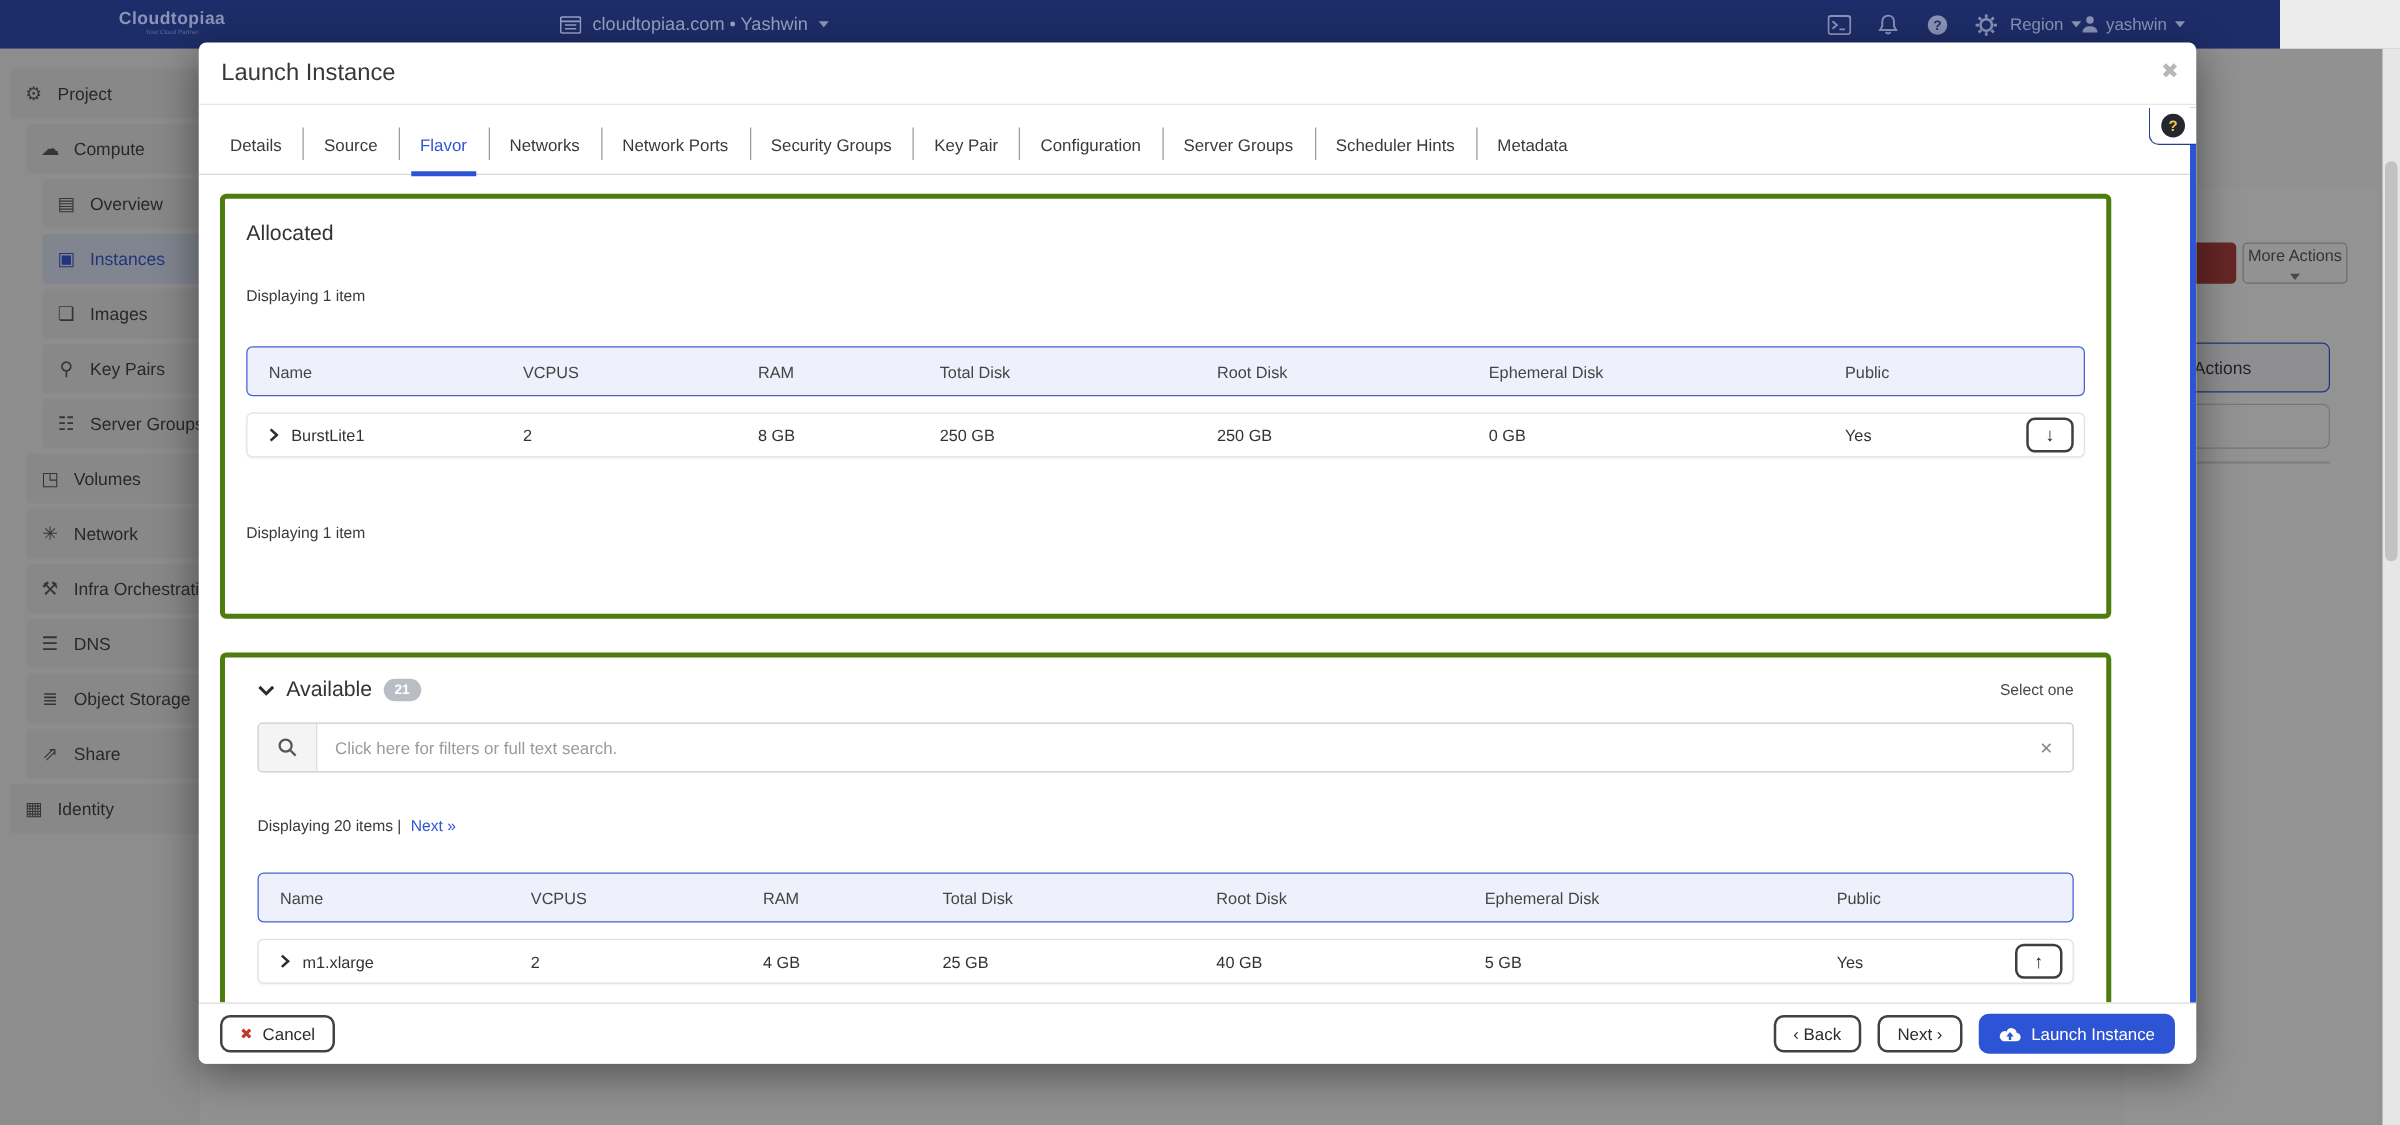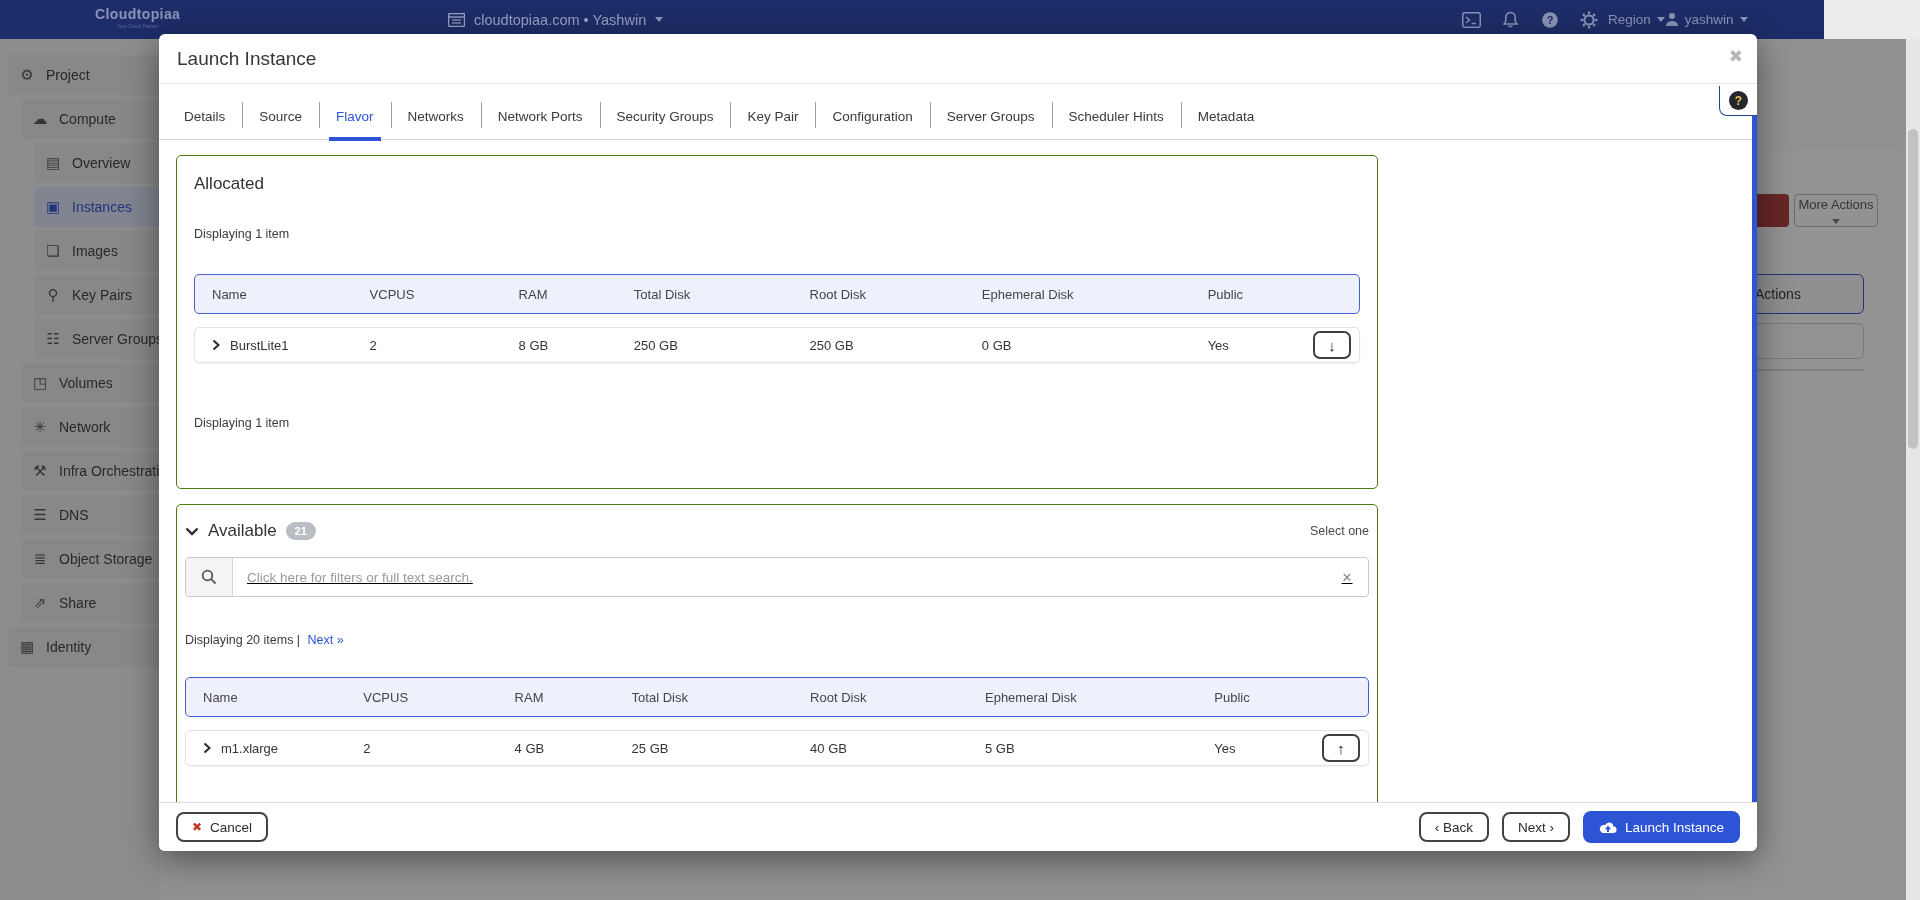--- a/index.html
+++ b/index.html
@@ -75,23 +75,23 @@
               border-bottom-left-radius:8px; display:flex; align-items:center; justify-content:center;
               z-index:6; cursor:pointer; }
   .help-badge { width:19px; height:19px; border-radius:50%; background:#24272e; color:#f0c64f;
                 font-size:12px; font-weight:bold; display:flex; align-items:center; justify-content:center; }
   .wizard-strip { position:absolute; top:52px; right:0; width:5px; height:716px;
                   background:#2e54d6; z-index:5; }
 
   .m-body { position:absolute; top:107px; left:0; width:1598px; height:661px; overflow:hidden; }
   .m-desc { margin:22px 0 0 17px; font-size:13px; color:#4a4a4a; }
 
-  .card { border:1px solid #4d7c0f; border-radius:5px; margin-left:17px; width:1202px; background:#fff; }
+  .card { border:4px solid #4d7c0f; border-radius:5px; margin-left:17px; width:1513px; background:#fff; }
   .card-alloc { margin-top:14px; padding:18px 17px 58px; }
-  .card-avail { margin-top:15px; padding:16px 8px 40px; }
+  .card-avail { margin-top:27px; padding:16px 26px 40px; }
   .card-title { font-size:17px; color:#333; }
   .count-line { font-size:12.5px; color:#3a3a3a; }
   .card-alloc .count-top { margin-top:33px; }
   .thead-alloc { margin-top:33px; }
   .trow-alloc  { margin-top:13px; }
   .card-alloc .count-bottom { margin-top:53px; }
 
   .tgrid { display:grid; grid-template-columns:15% 12.8% 9.9% 15.1% 14.8% 19.4% 8.5% 4.5%;
            align-items:center; }
   .thead { height:40px; background:#eef1fb; border:1px solid #4560cf; border-radius:5px;
@@ -107,21 +107,21 @@
 
   .avail-head { display:flex; justify-content:space-between; align-items:center; }
   .avail-left { display:flex; align-items:center; gap:9px; }
   .avail-title { font-size:17px; color:#333; }
   .badge { min-width:30px; height:18px; border-radius:9px; background:#b9bdc4; color:#fff;
            font-size:11px; font-weight:bold; display:flex; align-items:center; justify-content:center;
            padding:0 7px; }
   .select-hint { font-size:12.5px; color:#4a4a4a; }
 
   .searchbar { margin-top:16px; height:40px; border:1px solid #c9c9c9; border-radius:4px;
-               display:flex; align-items:stretch; overflow:hidden; background:#fff;text-decoration:underline; }
+               display:flex; align-items:stretch; overflow:hidden; background:#fff; }
   .s-icon { width:47px; background:#f4f4f4; border-right:1px solid #d7d7d7;
             display:flex; align-items:center; justify-content:center; cursor:pointer; }
   .searchbar input { flex:1; border:none; outline:none; padding:0 14px; font-size:13.5px; color:#333; }
   .searchbar input::placeholder { color:#9a9a9a; }
   .s-clear { width:42px; display:flex; align-items:center; justify-content:center;
              color:#888; font-size:13px; cursor:pointer; }
 
   .paging { margin-top:36px; font-size:12.5px; color:#3a3a3a; }
   .paging .next-link { color:#2e54d6; cursor:pointer; margin-left:4px; }
   .thead-avail { margin-top:30px; }

